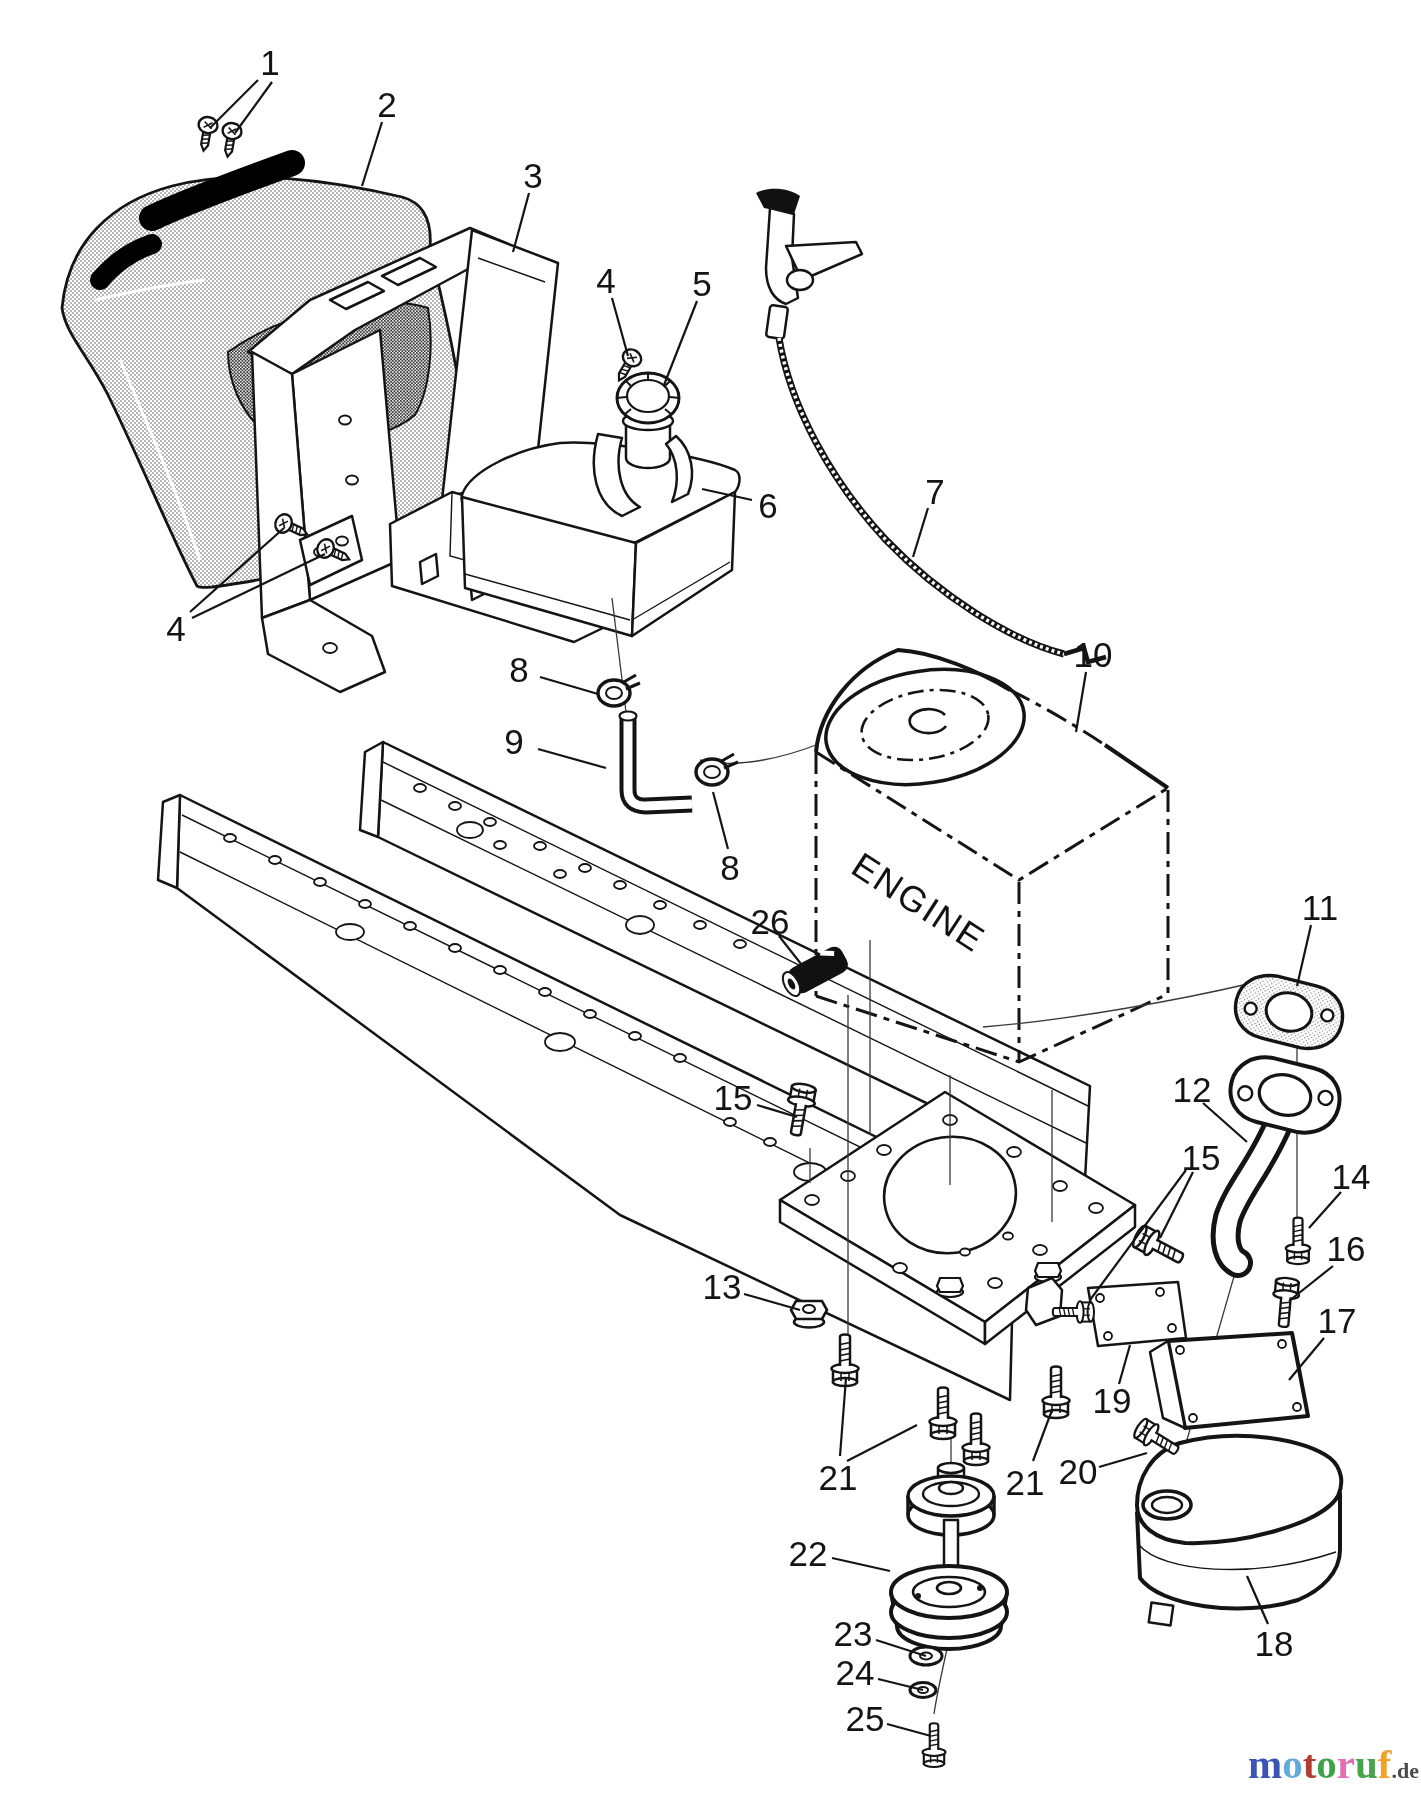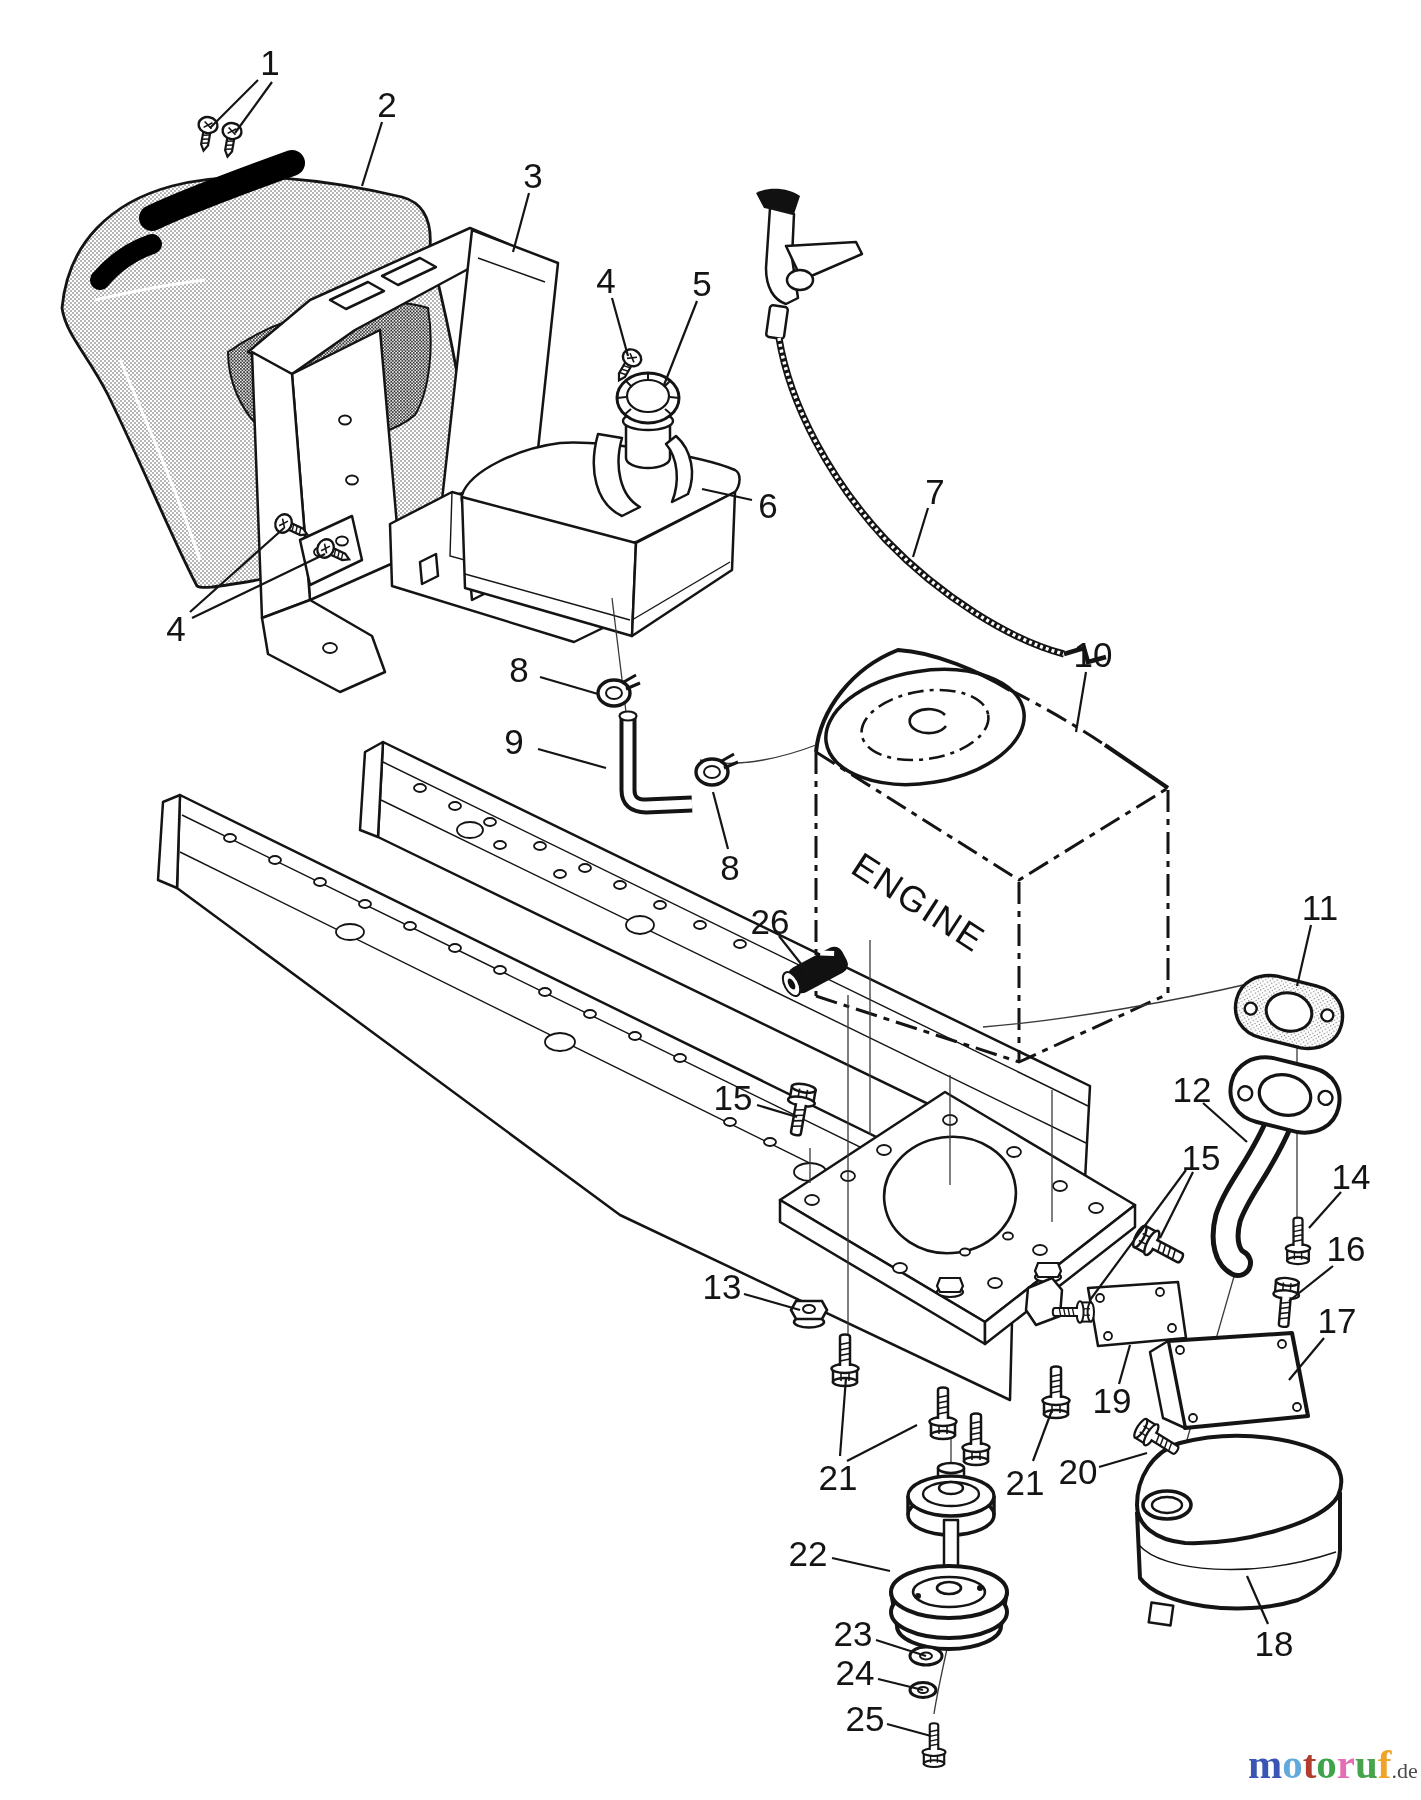--- a/index.html
+++ b/index.html
@@ -10,21 +10,21 @@
   .bold{stroke-width:4;}
   .thin{fill:none;stroke:#3a3a3a;stroke-width:1.3;}
   .fold{fill:none;stroke:#141414;stroke-width:1.4;}
   .dashdot{fill:none;stroke:#141414;stroke-width:3;stroke-dasharray:22 7 6 7;}
   .callout{font-family:"Liberation Sans",sans-serif;font-size:35px;fill:#141414;
            text-anchor:middle;dominant-baseline:central;}
   .leader{stroke:#141414;stroke-width:2.2;}
   .engine-label{font-family:"Liberation Sans",sans-serif;font-size:36px;letter-spacing:2px;fill:#111;}
   #watermark{position:absolute;left:1248px;top:1744px;white-space:nowrap;
              font-family:"Liberation Serif",serif;font-weight:bold;font-size:41px;line-height:1;}
-  #watermark .suffix{font-size:22px;font-weight:normal;}
+  #watermark .suffix{font-size:22px;font-weight:bold;}
 </style>
 </head>
 <body>
 
 <div id="stage">
 <svg width="1421" height="1800" viewBox="0 0 1421 1800">
   <defs>
     <pattern id="stipLight" width="4" height="4" patternUnits="userSpaceOnUse">
       <rect width="4" height="4" fill="#ffffff"></rect>
       <circle cx="1" cy="1" r="0.75" fill="#4a4a4a"></circle>

